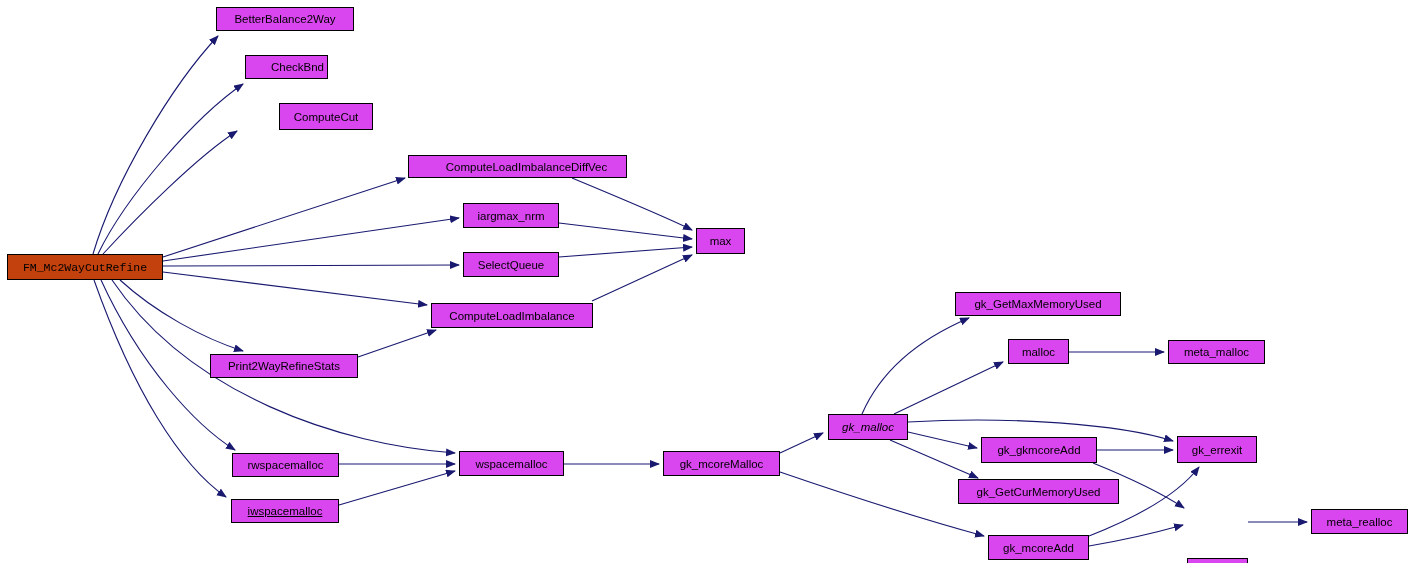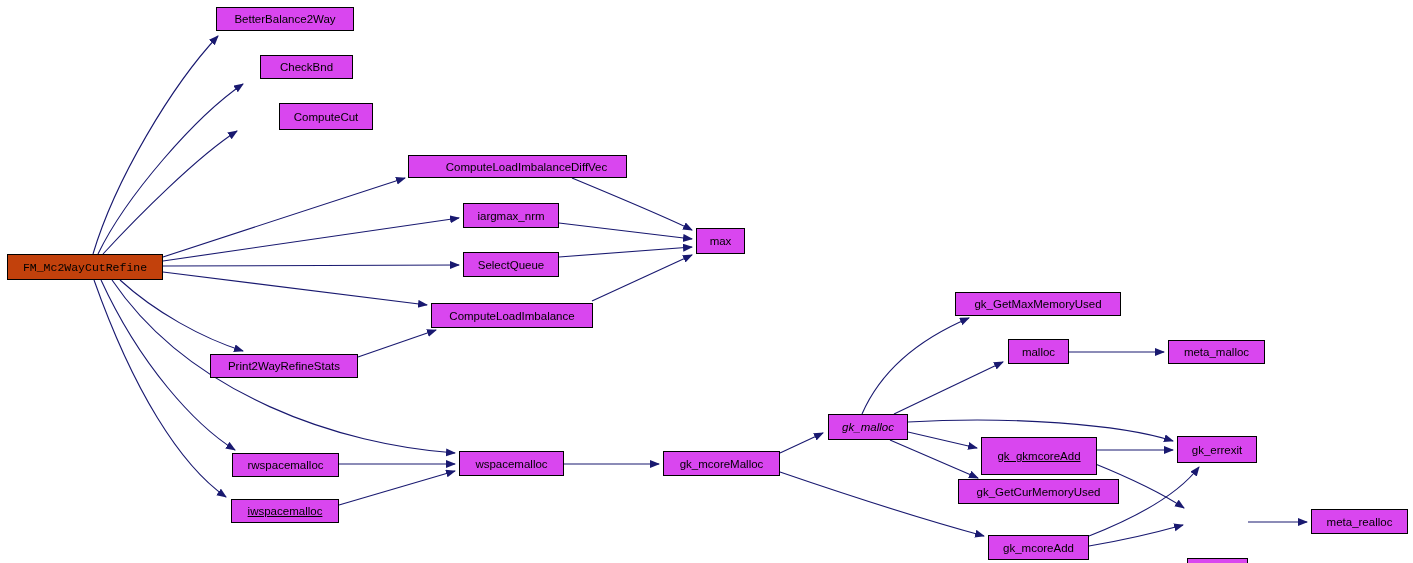--- a/index.html
+++ b/index.html
@@ -89,21 +89,21 @@
         <path d="M 1248,522 L 1307,522" fill="none" stroke="#191970" stroke-width="1.1" marker-end="url(#arrowhead)"></path>
       </g>
   </svg>
   <div>
       <div class="node root" style="left: 7px; top: 254px; width: 156px; height: 26px;">
         <span>FM_Mc2WayCutRefine</span>
       </div>
       <div class="node" style="left: 216px; top: 7px; width: 138px; height: 24px;">
         <span>BetterBalance2Way</span>
       </div>
-      <div class="node" style="left: 260px; top: 55px; width: 93px; height: 24px;">
+      <div class="node" style="left: 245px; top: 55px; width: 83px; height: 24px; justify-content: flex-end;">
         <span>CheckBnd</span>
       </div>
       <div class="node" style="left: 239px; top: 103px; width: 94px; height: 27px; margin-left: 40px;">
         <span>ComputeCut</span>
       </div>
       <div class="node" style="left: 408px; top: 155px; width: 219px; height: 23px; padding-left: 18px;">
         <span>ComputeLoadImbalanceDiffVec</span>
       </div>
       <div class="node" style="left: 463px; top: 203px; width: 96px; height: 25px;">
         <span>iargmax_nrm</span>
@@ -137,21 +137,21 @@
       </div>
       <div class="node" style="left: 955px; top: 292px; width: 166px; height: 24px;">
         <span>gk_GetMaxMemoryUsed</span>
       </div>
       <div class="node" style="left: 1008px; top: 339px; width: 61px; height: 25px;">
         <span>malloc</span>
       </div>
       <div class="node" style="left: 1168px; top: 340px; width: 97px; height: 24px;">
         <span>meta_malloc</span>
       </div>
-      <div class="node" style="left: 981px; top: 437px; width: 116px; height: 38px; text-decoration: underline;">
+      <div class="node" style="left: 981px; top: 437px; width: 116px; height: 26px;">
         <span>gk_gkmcoreAdd</span>
       </div>
       <div class="node" style="left: 1177px; top: 436px; width: 80px; height: 27px;">
         <span>gk_errexit</span>
       </div>
       <div class="node" style="left: 958px; top: 479px; width: 161px; height: 25px;">
         <span>gk_GetCurMemoryUsed</span>
       </div>
       <div class="node" style="left: 1187px; top: 510px; width: 61px; height: 25px; margin-top: 48px;">
         <span>realloc</span>

